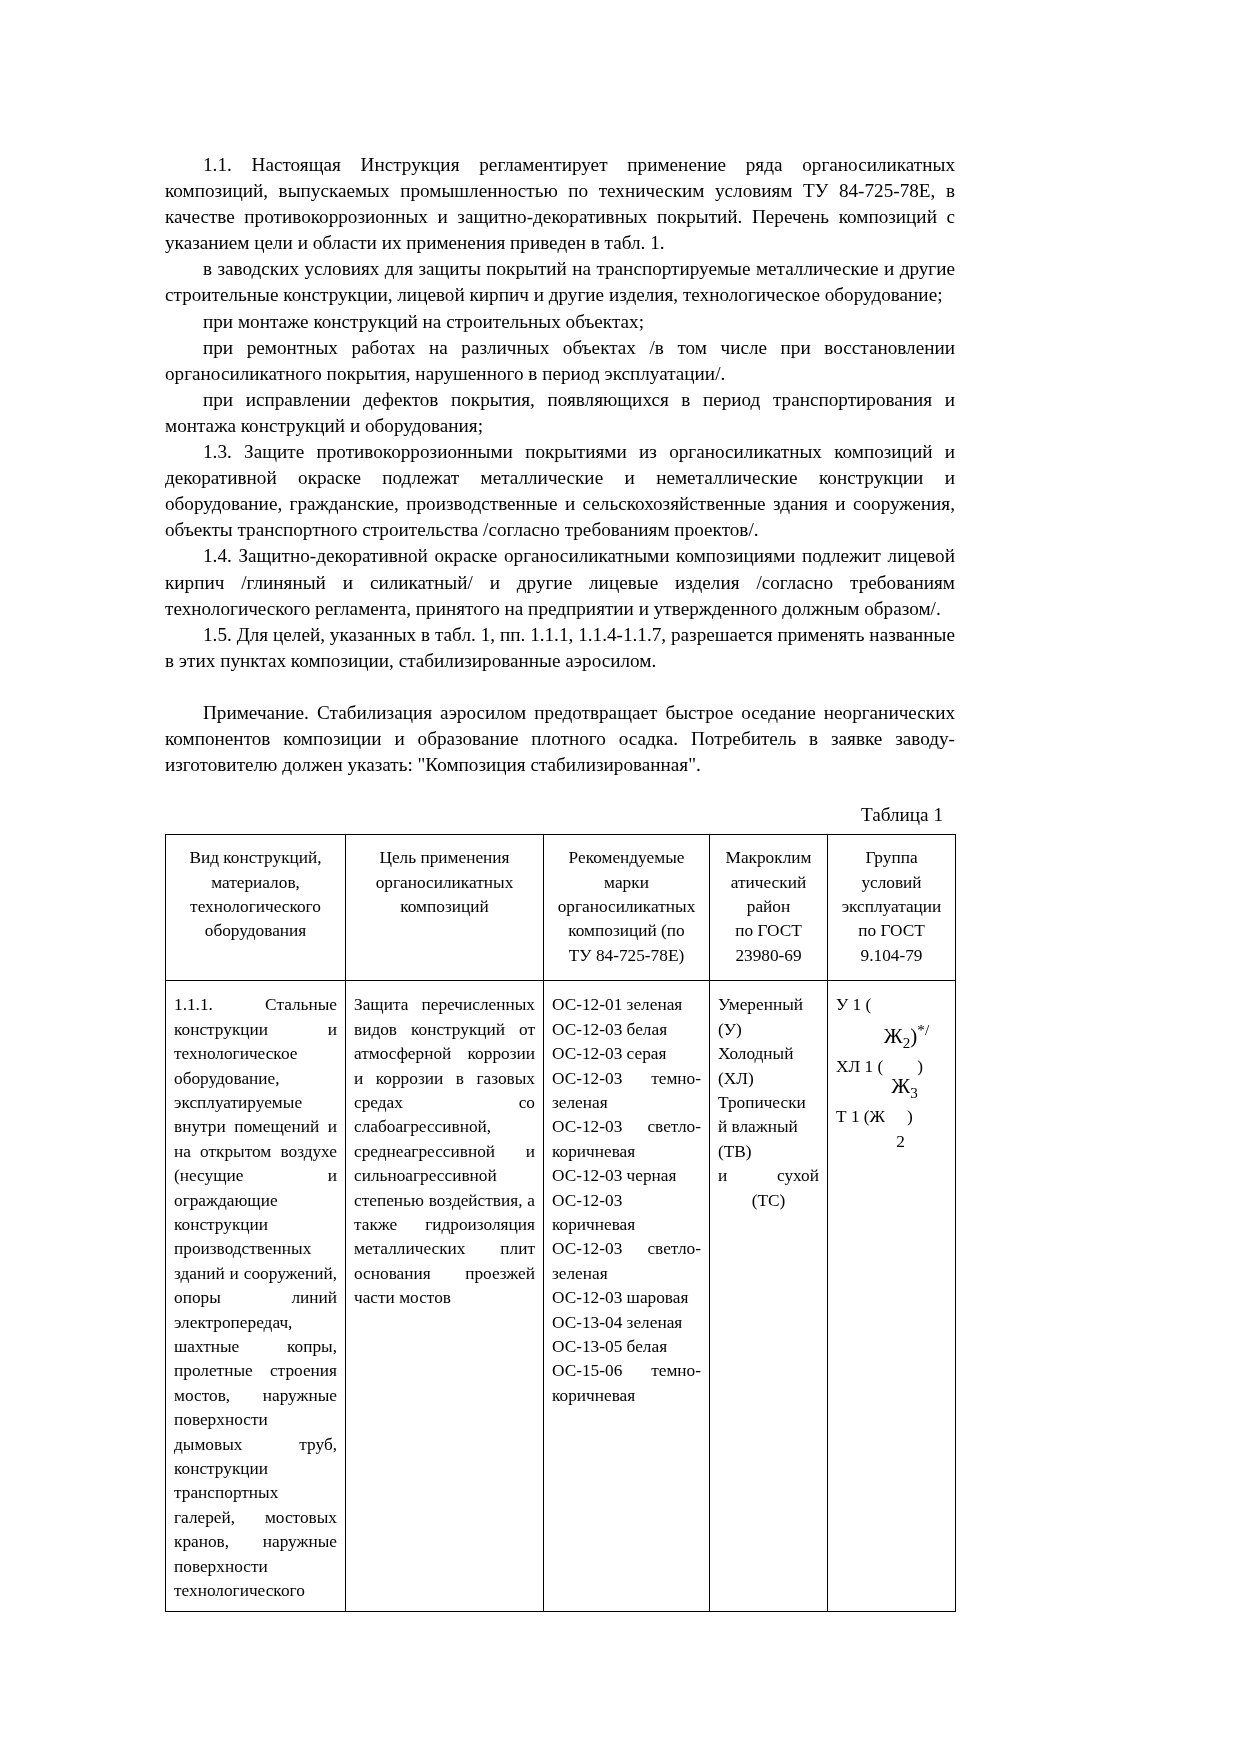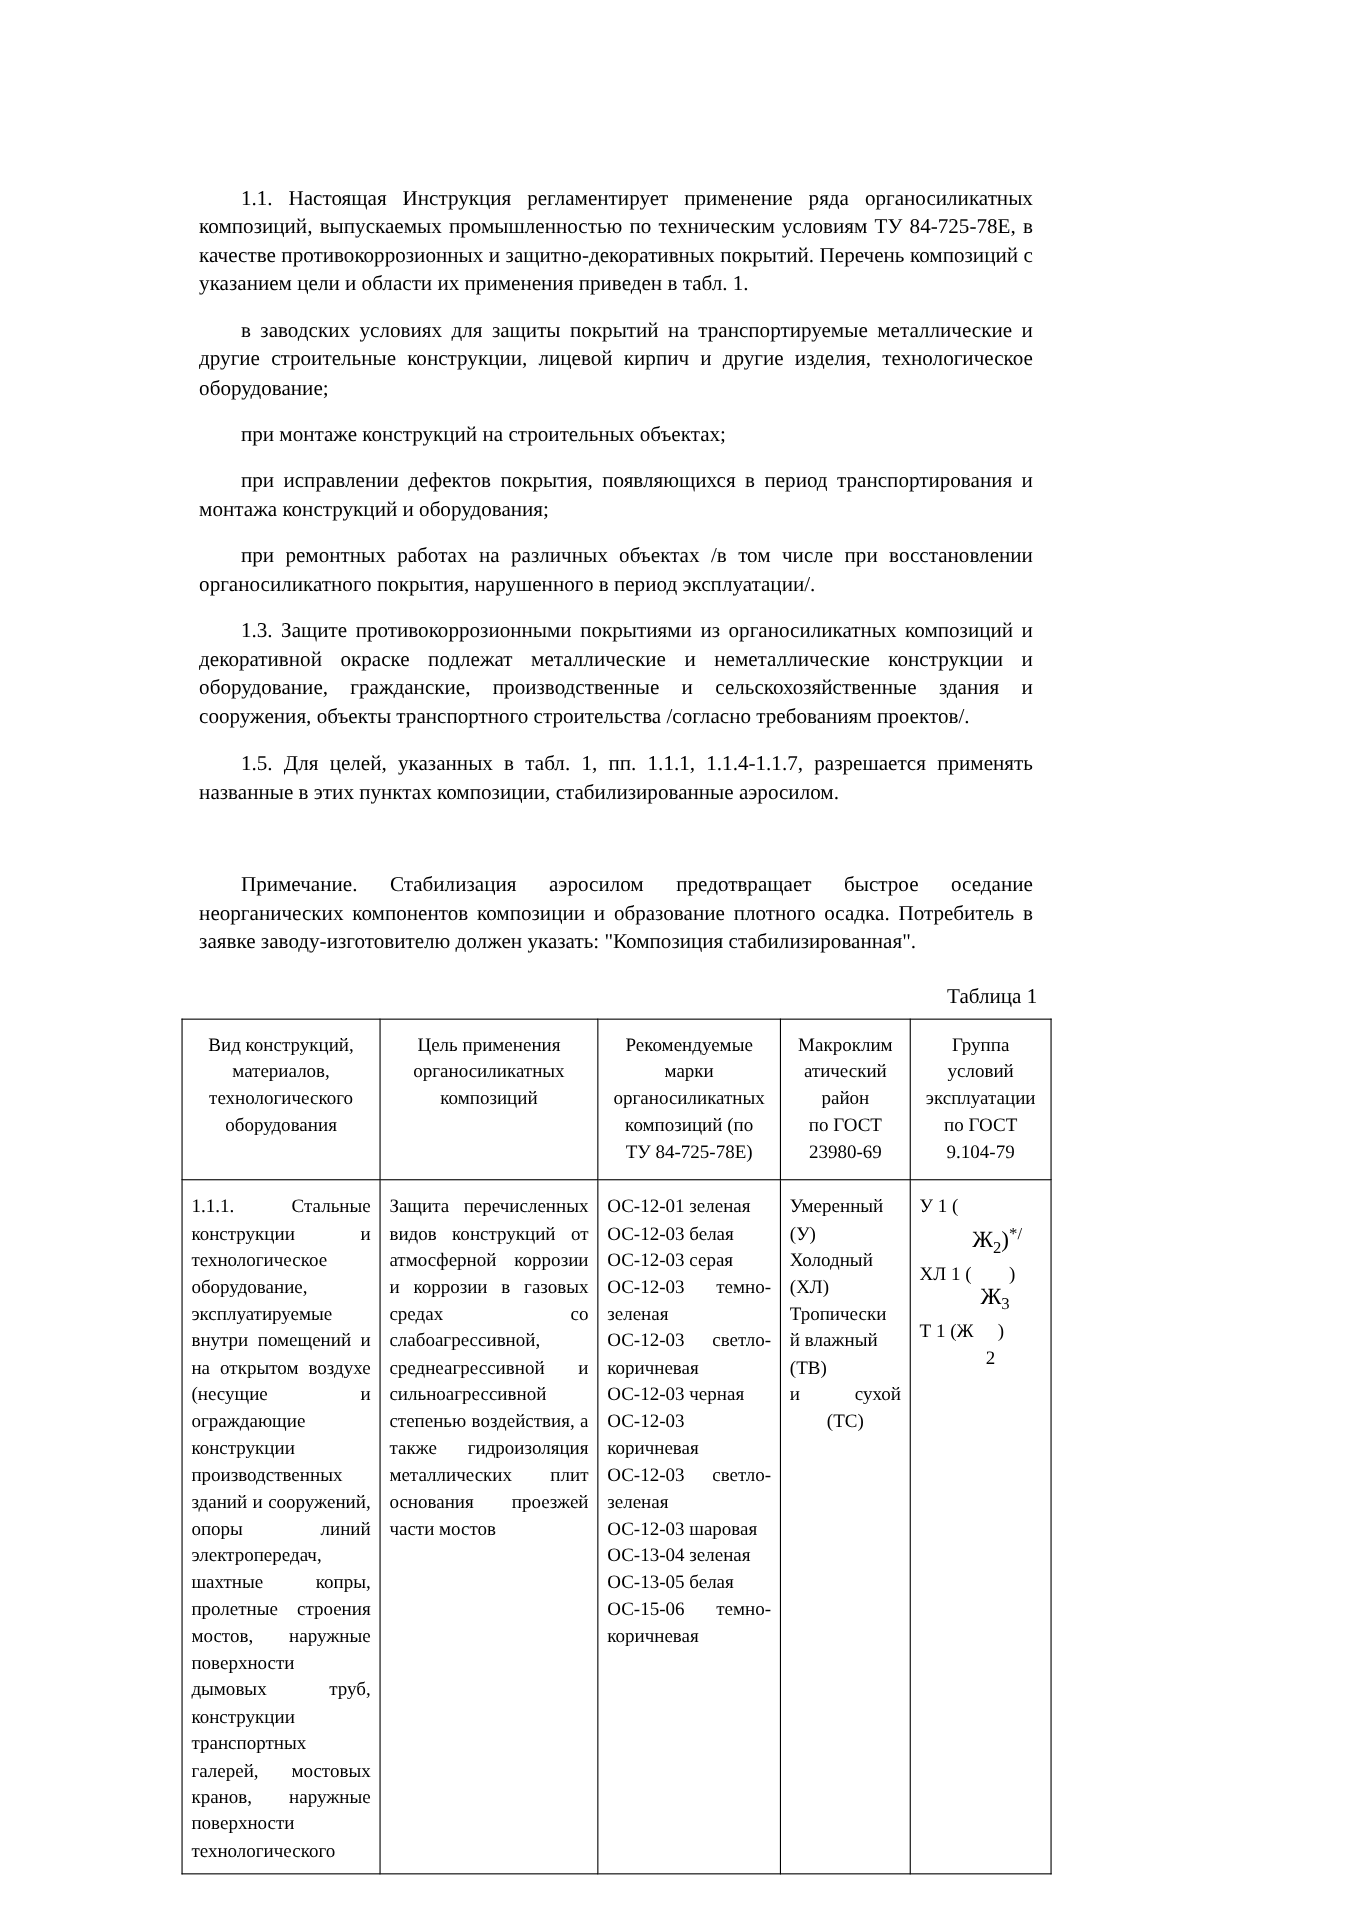--- a/index.html
+++ b/index.html
@@ -15,21 +15,21 @@
     position: relative;
     overflow: hidden;
   }
   .page {
     position: absolute;
     left: 165px;
     top: 0;
     width: 790px;
   }
   p.body-par {
-    margin: 16px;
+    margin: 0;
     font-size: 19.2px;
     line-height: 26.1px;
     text-align: justify;
     text-indent: 38px;
     -webkit-hyphens: none;
     hyphens: none;
   }
   .spacer-note {
     height: 26px;
   }
@@ -97,23 +97,24 @@
 </head>
 <body>
 
 <div class="page">
 
   <div style="height:152px"></div>
 
   <p class="body-par">1.1. Настоящая Инструкция регламентирует применение ряда органосиликатных композиций, выпускаемых промышленностью по техническим условиям ТУ 84-725-78Е, в качестве противокоррозионных и защитно-декоративных покрытий. Перечень композиций с указанием цели и области их применения приведен в табл. 1.</p>
   <p class="body-par">в заводских условиях для защиты покрытий на транспортируемые металлические и другие строительные конструкции, лицевой кирпич и другие изделия, технологическое оборудование;</p>
   <p class="body-par">при монтаже конструкций на строительных объектах;</p>
+  <p class="body-par">при ремонтных работах на различных объектах /в том числе при восстановлении органосиликатного покрытия, нарушенного в период эксплуатации/.</p>
   <p class="body-par">при исправлении дефектов покрытия, появляющихся в период транспортирования и монтажа конструкций и оборудования;</p>
-  <p class="body-par">при ремонтных работах на различных объектах /в том числе при восстановлении органосиликатного покрытия, нарушенного в период эксплуатации/.</p>
   <p class="body-par">1.3. Защите противокоррозионными покрытиями из органосиликатных композиций и декоративной окраске подлежат металлические и неметаллические конструкции и оборудование, гражданские, производственные и сельскохозяйственные здания и сооружения, объекты транспортного строительства /согласно требованиям проектов/.</p>
+  <p class="body-par">1.4. Защитно-декоративной окраске органосиликатными композициями подлежит лицевой кирпич /глиняный и силикатный/ и другие лицевые изделия /согласно требованиям технологического регламента, принятого на предприятии и утвержденного должным образом/.</p>
   <p class="body-par">1.5. Для целей, указанных в табл. 1, пп. 1.1.1, 1.1.4-1.1.7, разрешается применять названные в этих пунктах композиции, стабилизированные аэросилом.</p>
 
   <div class="spacer-note"></div>
 
   <p class="body-par">Примечание. Стабилизация аэросилом предотвращает быстрое оседание неорганических компонентов композиции и образование плотного осадка. Потребитель в заявке заводу-изготовителю должен указать: "Композиция стабилизированная".</p>
 
   <div class="caption-wrap">
     <span class="tbl-caption">Таблица 1</span>
   </div>
 

